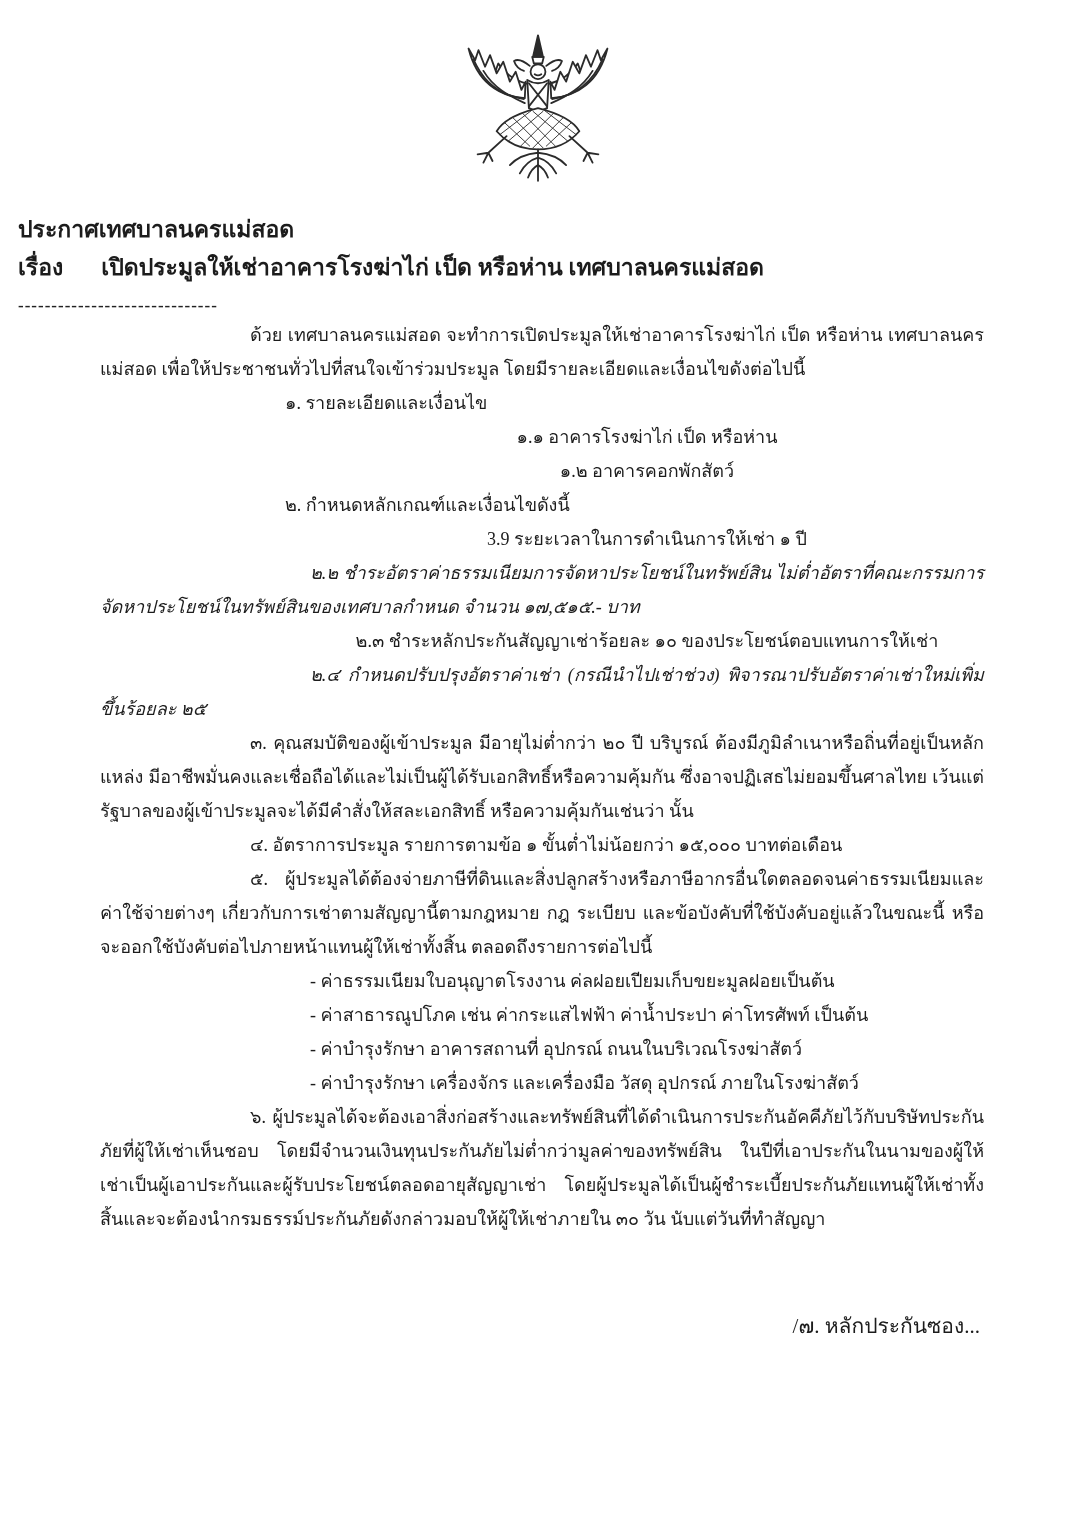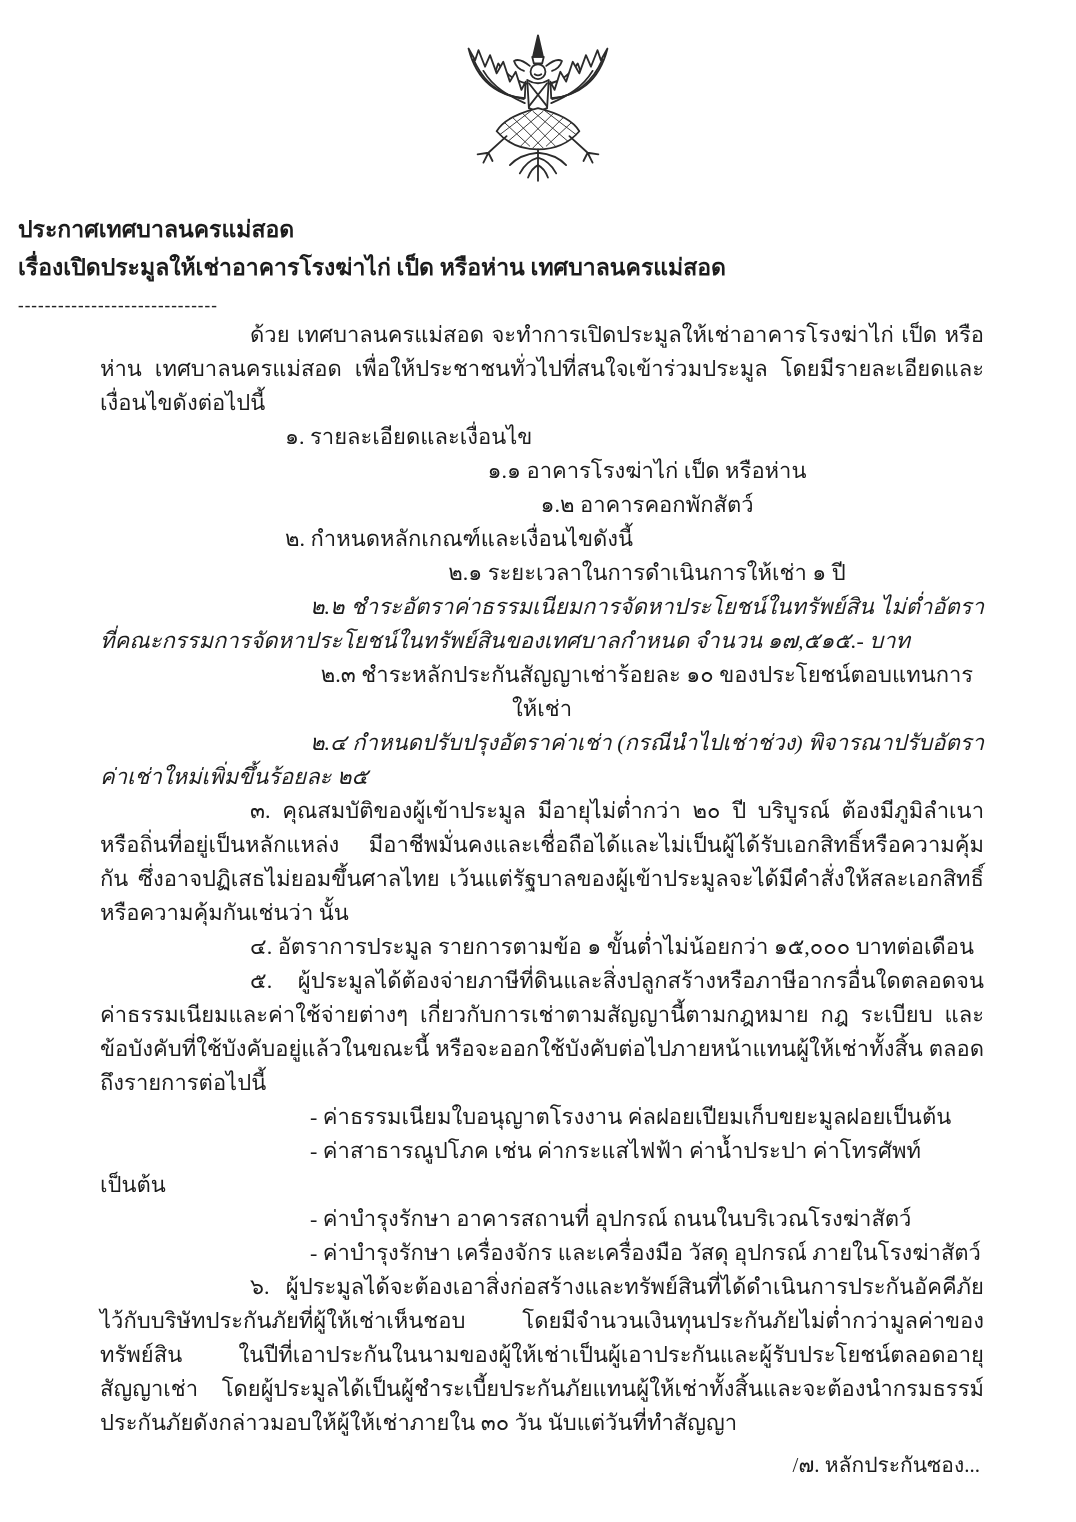--- a/index.html
+++ b/index.html
@@ -17,40 +17,40 @@
     position:absolute;top:32px;left:0;width:100%;
     display:flex;justify-content:center;
   }
   
   .header{
     position:absolute;top:212px;left:18px;width:100%;
     text-align:left;line-height:36px;
   }
   .title-line{font-size:23px;font-weight:bold;}
   .subject-line{font-size:23px;font-weight:bold;margin-top:2px;}
-  .subject-line .label{}
+  .subject-line .label{margin-right:38px;}
   .separator{
     font-size:17px;font-weight:bold;letter-spacing:1px;
     margin-top:2px;color:#222;
   }
   
   .body-text{
     position:absolute;top:318px;left:100px;width:884px;
-    font-size:22px;line-height:34px;
+    font-size:18px;line-height:34px;
   }
   .body-text p{margin:0;}
   .para {text-indent:150px;}
   .item1{text-indent:185px;}
   .item2{text-indent:210px;text-align:center;}
   .sub  {text-indent:210px;font-style:italic;}
   .dash {text-indent:210px;}
   .just {text-align:justify;}
   
   .footer-note{
-    position:absolute;top:1448px;right:96px;
+    position:absolute;top:1309px;right:96px;
     font-size:21px;
   }
 </style>
 </head>
 <body>
 
 <div class="page">
 
   <div class="emblem-wrap">
     <svg width="182" height="172" viewBox="0 0 220 208">
@@ -101,21 +101,21 @@
     </div>
     <div class="separator">------------------------------</div>
   </div>
 
   <main class="body-text">
     <p class="para just">ด้วย เทศบาลนครแม่สอด  จะทำการเปิดประมูลให้เช่าอาคารโรงฆ่าไก่ เป็ด หรือห่าน เทศบาลนครแม่สอด  เพื่อให้ประชาชนทั่วไปที่สนใจเข้าร่วมประมูล  โดยมีรายละเอียดและเงื่อนไขดังต่อไปนี้</p>
     <p class="item1">๑. รายละเอียดและเงื่อนไข</p>
     <p class="item2">๑.๑  อาคารโรงฆ่าไก่ เป็ด หรือห่าน</p>
     <p class="item2">๑.๒  อาคารคอกพักสัตว์</p>
     <p class="item1">๒. กำหนดหลักเกณฑ์และเงื่อนไขดังนี้</p>
-    <p class="item2">๒.๑  ระยะเวลาในการดำเนินการให้เช่า  ๑  ปี</p>
+    <p class="item2">3.9  ระยะเวลาในการดำเนินการให้เช่า  ๑  ปี</p>
     <p class="sub just">๒.๒ ชำระอัตราค่าธรรมเนียมการจัดหาประโยชน์ในทรัพย์สิน ไม่ต่ำอัตราที่คณะกรรมการจัดหาประโยชน์ในทรัพย์สินของเทศบาลกำหนด  จำนวน ๑๗,๕๑๕.- บาท</p>
     <p class="item2">๒.๓  ชำระหลักประกันสัญญาเช่าร้อยละ ๑๐ ของประโยชน์ตอบแทนการให้เช่า</p>
     <p class="sub just">๒.๔  กำหนดปรับปรุงอัตราค่าเช่า (กรณีนำไปเช่าช่วง)  พิจารณาปรับอัตราค่าเช่าใหม่เพิ่มขึ้นร้อยละ ๒๕</p>
     <p class="para just">๓.  คุณสมบัติของผู้เข้าประมูล มีอายุไม่ต่ำกว่า ๒๐ ปี บริบูรณ์  ต้องมีภูมิลำเนาหรือถิ่นที่อยู่เป็นหลักแหล่ง มีอาชีพมั่นคงและเชื่อถือได้และไม่เป็นผู้ได้รับเอกสิทธิ์หรือความคุ้มกัน  ซึ่งอาจปฏิเสธไม่ยอมขึ้นศาลไทย เว้นแต่รัฐบาลของผู้เข้าประมูลจะได้มีคำสั่งให้สละเอกสิทธิ์ หรือความคุ้มกันเช่นว่า  นั้น</p>
     <p class="para">๔.  อัตราการประมูล รายการตามข้อ  ๑  ขั้นต่ำไม่น้อยกว่า  ๑๕,๐๐๐ บาทต่อเดือน</p>
     <p class="para just">๕.  ผู้ประมูลได้ต้องจ่ายภาษีที่ดินและสิ่งปลูกสร้างหรือภาษีอากรอื่นใดตลอดจนค่าธรรมเนียมและค่าใช้จ่ายต่างๆ  เกี่ยวกับการเช่าตามสัญญานี้ตามกฎหมาย กฎ ระเบียบ และข้อบังคับที่ใช้บังคับอยู่แล้วในขณะนี้  หรือจะออกใช้บังคับต่อไปภายหน้าแทนผู้ให้เช่าทั้งสิ้น ตลอดถึงรายการต่อไปนี้</p>
     <p class="dash">- ค่าธรรมเนียมใบอนุญาตโรงงาน  ค่ลฝอยเปียมเก็บขยะมูลฝอยเป็นต้น</p>
     <p class="dash">- ค่าสาธารณูปโภค  เช่น  ค่ากระแสไฟฟ้า  ค่าน้ำประปา  ค่าโทรศัพท์  เป็นต้น</p>
     <p class="dash">- ค่าบำรุงรักษา  อาคารสถานที่  อุปกรณ์  ถนนในบริเวณโรงฆ่าสัตว์</p>
     <p class="dash">- ค่าบำรุงรักษา  เครื่องจักร  และเครื่องมือ  วัสดุ  อุปกรณ์  ภายในโรงฆ่าสัตว์</p>

